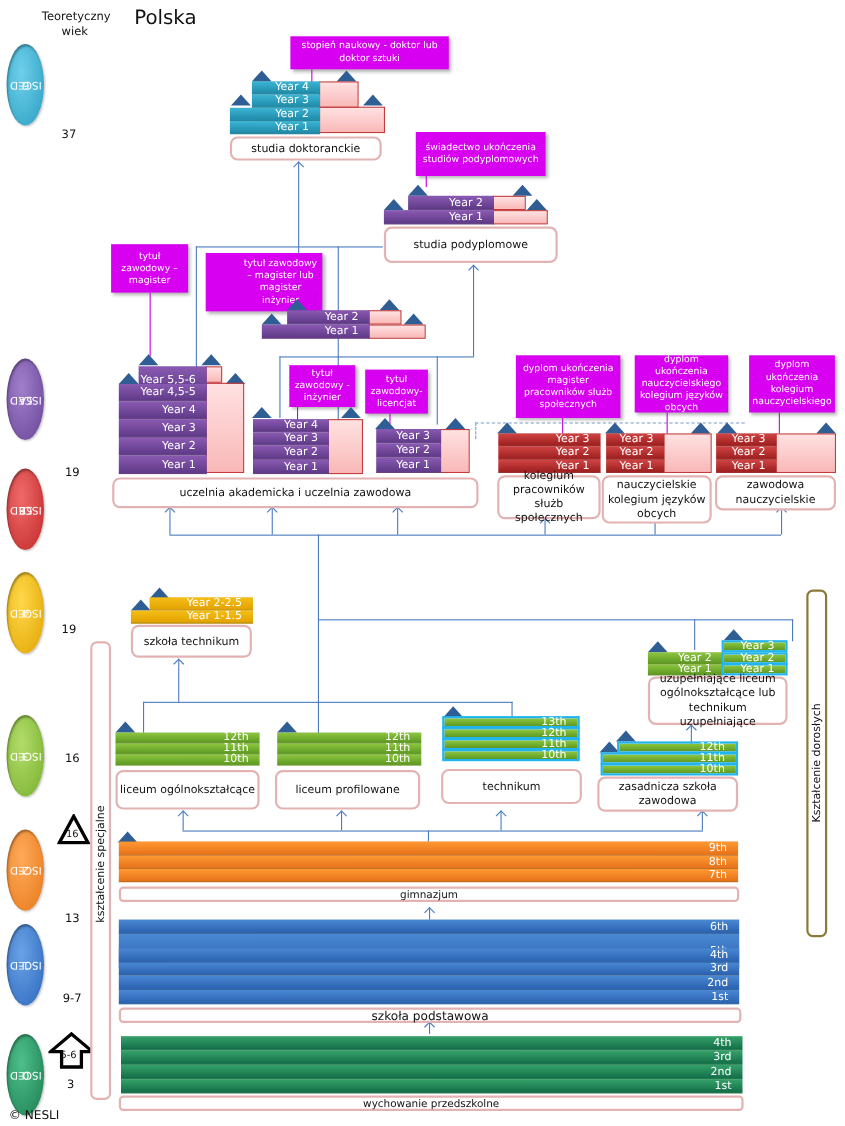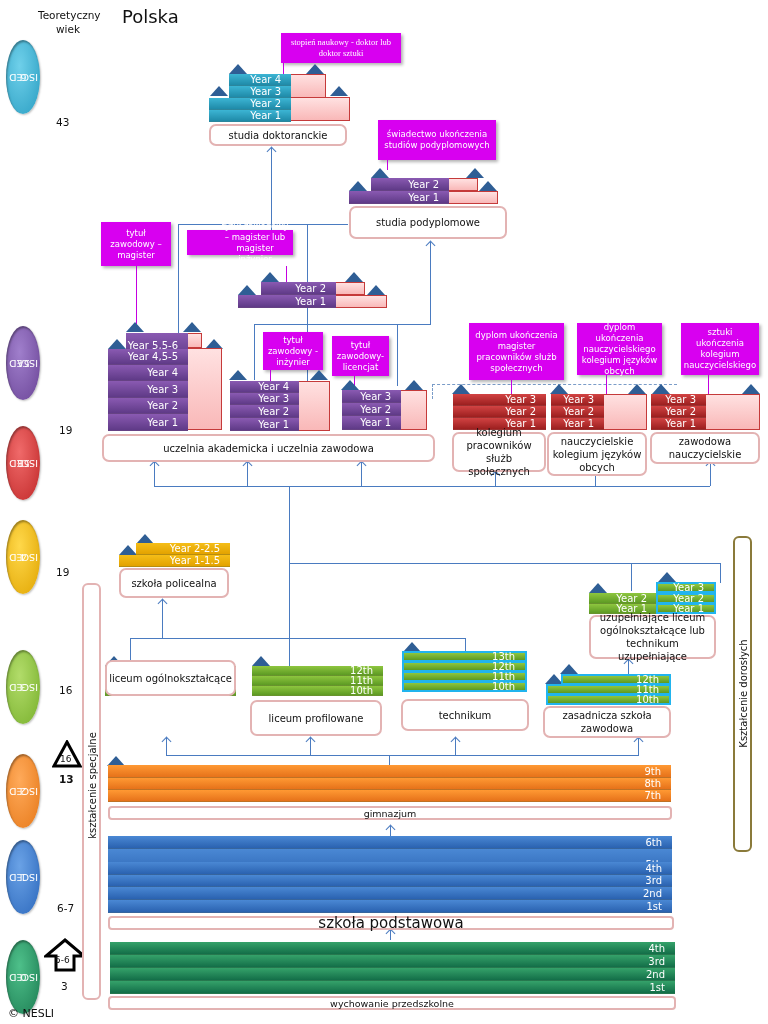--- a/index.html
+++ b/index.html
@@ -56,26 +56,26 @@
 <div class="oval" style="left:6px;top:754px;background:radial-gradient(ellipse at 40% 35%,#ffaa5a,#e67818);">
     <span><span>ISCED</span><br><span>2</span></span>
   </div>
 <div class="oval" style="left:6px;top:840px;background:radial-gradient(ellipse at 40% 35%,#6aa2e6,#2c68bc);">
     <span><span>ISCED</span><br><span>1</span></span>
   </div>
 <div class="oval" style="left:6px;top:940px;background:radial-gradient(ellipse at 40% 35%,#4ec08a,#1c7c52);">
     <span><span>ISCED</span><br><span>0</span></span>
   </div>
 
-<div class="abs age" style="left:56px;top:116px;">43</div>
+<div class="abs age" style="left:56px;top:116px;">37</div>
 <div class="abs age" style="left:59px;top:424px;">19</div>
 <div class="abs age" style="left:56px;top:566px;">19</div>
 <div class="abs age" style="left:59px;top:684px;">16</div>
-<div class="abs age" style="left:59px;top:773px;font-weight:bold;">13</div>
-<div class="abs age" style="left:57px;top:902px;">6-7</div>
+<div class="abs age" style="left:59px;top:829px;">13</div>
+<div class="abs age" style="left:57px;top:902px;">9-7</div>
 <div class="abs age" style="left:61px;top:980px;">3</div>
 
 <svg class="abs" style="left:52px;top:740px;" width="30" height="28">
     <polygon points="15,2 28,26 2,26" fill="#fff" stroke="#000" stroke-width="3"></polygon>
   </svg>
 <div class="abs" style="left:60px;top:754px;font-size:9px;">16</div>
 
 <svg class="abs" style="left:44px;top:938px;" width="42" height="34">
     <polygon points="21,2 40,18 30,18 30,32 12,32 12,18 2,18" fill="#fff" stroke="#000" stroke-width="3"></polygon>
   </svg>
@@ -136,21 +136,21 @@
 <div class="vline" style="left:638px;top:738px;height:17px;"></div>
 <div class="arrowup" style="left:633px;top:736px;"></div>
 <div class="vline" style="left:389px;top:755px;height:10px;"></div>
 <div class="vline" style="left:390px;top:826px;height:10px;"></div>
 <div class="arrowup" style="left:385px;top:824px;"></div>
 <div class="vline" style="left:390px;top:930px;height:10px;"></div>
 <div class="arrowup" style="left:385px;top:928px;"></div>
 
 <div class="abs" style="left:432px;top:384px;width:244px;height:14px;border-top:1.5px dashed #7a9cc8;border-left:1.5px dashed #7a9cc8;"></div>
 
-<div class="mag" style="left:281px;top:33px;width:120px;height:30px;font-family:Liberation Serif, serif;">stopień naukowy - doktor lub doktor sztuki</div>
+<div class="mag" style="left:264px;top:33px;width:144px;height:30px;">stopień naukowy - doktor lub doktor sztuki</div>
 <div class="mline" style="left:283px;top:63px;height:12px;"></div>
 <div class="tri" style="left:229px;top:64px;"></div>
 <div class="tri" style="left:306px;top:64px;"></div>
 <div class="tri" style="left:210px;top:86px;"></div>
 <div class="tri" style="left:330px;top:86px;"></div>
 <div class="pink" style="left:290px;top:74px;width:36px;height:24px;"></div>
 <div class="pink" style="left:290px;top:97px;width:60px;height:24px;"></div>
 <div class="bar teal" style="left:229px;top:74px;width:62px;height:12px;">Year 4</div>
 <div class="bar teal" style="left:229px;top:86px;width:62px;height:12px;">Year 3</div>
 <div class="bar teal" style="left:209px;top:98px;width:82px;height:12px;">Year 2</div>
@@ -162,21 +162,21 @@
 <div class="tri" style="left:371px;top:168px;"></div>
 <div class="tri" style="left:466px;top:168px;"></div>
 <div class="tri" style="left:349px;top:181px;"></div>
 <div class="tri" style="left:479px;top:181px;"></div>
 <div class="pink" style="left:448px;top:178px;width:30px;height:13px;"></div>
 <div class="pink" style="left:448px;top:191px;width:50px;height:13px;"></div>
 <div class="bar purple" style="left:371px;top:178px;width:78px;height:13px;">Year 2</div>
 <div class="bar purple" style="left:349px;top:191px;width:100px;height:13px;">Year 1</div>
 <div class="box" style="left:349px;top:206px;width:158px;height:33px;">studia podyplomowe</div>
 
-<div class="mag" style="left:187px;top:230px;width:106px;height:25px;padding-left:32px;">tytuł zawodowy – magister lub magister inżynier</div>
+<div class="mag" style="left:187px;top:230px;width:106px;height:53px;padding-left:32px;">tytuł zawodowy – magister lub magister inżynier</div>
 <div class="mline" style="left:286px;top:266px;height:16px;"></div>
 <div class="tri" style="left:261px;top:272px;"></div>
 <div class="tri" style="left:345px;top:272px;"></div>
 <div class="tri" style="left:238px;top:285px;"></div>
 <div class="tri" style="left:367px;top:285px;"></div>
 <div class="pink" style="left:335px;top:282px;width:30px;height:13px;"></div>
 <div class="pink" style="left:335px;top:295px;width:52px;height:13px;"></div>
 <div class="bar purple" style="left:261px;top:282px;width:75px;height:13px;">Year 2</div>
 <div class="bar purple" style="left:238px;top:295px;width:98px;height:13px;">Year 1</div>
 
@@ -227,50 +227,50 @@
 <div class="mag" style="left:577px;top:323px;width:85px;height:52px;">dyplom ukończenia nauczycielskiego kolegium języków obcych</div>
 <div class="mline" style="left:606px;top:375px;height:19px;"></div>
 <div class="tri" style="left:550px;top:384px;"></div>
 <div class="tri" style="left:628px;top:384px;"></div>
 <div class="pink" style="left:603px;top:394px;width:44px;height:36px;"></div>
 <div class="bar red" style="left:551px;top:394px;width:53px;height:12px;">Year 3</div>
 <div class="bar red" style="left:551px;top:406px;width:53px;height:12px;">Year 2</div>
 <div class="bar red" style="left:551px;top:418px;width:53px;height:12px;">Year 1</div>
 <div class="box" style="left:547px;top:432px;width:100px;height:44px;">nauczycielskie kolegium języków obcych</div>
 
-<div class="mag" style="left:681px;top:323px;width:78px;height:52px;">sztuki ukończenia kolegium nauczycielskiego</div>
+<div class="mag" style="left:681px;top:323px;width:78px;height:52px;">dyplom ukończenia kolegium nauczycielskiego</div>
 <div class="mline" style="left:708px;top:375px;height:19px;"></div>
 <div class="tri" style="left:652px;top:384px;"></div>
 <div class="tri" style="left:742px;top:384px;"></div>
 <div class="pink" style="left:705px;top:394px;width:55px;height:36px;"></div>
 <div class="bar red" style="left:651px;top:394px;width:55px;height:12px;">Year 3</div>
 <div class="bar red" style="left:651px;top:406px;width:55px;height:12px;">Year 2</div>
 <div class="bar red" style="left:651px;top:418px;width:55px;height:12px;">Year 1</div>
 <div class="box" style="left:650px;top:432px;width:110px;height:32px;">zawodowa nauczycielskie</div>
 
 <div class="tri" style="left:136px;top:534px;"></div>
 <div class="tri" style="left:119px;top:545px;"></div>
 <div class="bar gold" style="left:136px;top:543px;width:94px;height:12px;">Year 2-2.5</div>
 <div class="bar gold" style="left:119px;top:555px;width:111px;height:12px;">Year 1-1.5</div>
-<div class="box" style="left:119px;top:568px;width:110px;height:30px;">szkoła policealna</div>
+<div class="box" style="left:119px;top:568px;width:110px;height:30px;">szkoła technikum</div>
 
 <div class="tri" style="left:589px;top:583px;"></div>
 <div class="tri" style="left:658px;top:572px;"></div>
 <div class="bar green" style="left:589px;top:593px;width:68px;height:11px;">Year 2</div>
 <div class="bar green" style="left:589px;top:604px;width:68px;height:10px;">Year 1</div>
 <div class="bar green cyanb" style="left:656px;top:582px;width:60px;height:11px;">Year 3</div>
 <div class="bar green cyanb" style="left:656px;top:593px;width:60px;height:11px;">Year 2</div>
 <div class="bar green cyanb" style="left:656px;top:603px;width:60px;height:11px;">Year 1</div>
 <div class="box" style="left:589px;top:615px;width:127px;height:44px;">uzupełniające liceum ogólnokształcące lub technikum uzupełniające</div>
 
 <div class="tri" style="left:105px;top:656px;"></div>
 <div class="bar green" style="left:105px;top:666px;width:131px;height:10px;">12th</div>
 <div class="bar green" style="left:105px;top:676px;width:131px;height:10px;">11th</div>
 <div class="bar green" style="left:105px;top:686px;width:131px;height:10px;">10th</div>
-<div class="box" style="left:105px;top:660px;width:131px;height:36px;">liceum ogólnokształcące</div>
+<div class="box" style="left:105px;top:700px;width:131px;height:36px;">liceum ogólnokształcące</div>
 
 <div class="tri" style="left:252px;top:656px;"></div>
 <div class="bar green" style="left:252px;top:666px;width:131px;height:10px;">12th</div>
 <div class="bar green" style="left:252px;top:676px;width:131px;height:10px;">11th</div>
 <div class="bar green" style="left:252px;top:686px;width:131px;height:10px;">10th</div>
 <div class="box" style="left:250px;top:700px;width:132px;height:36px;">liceum profilowane</div>
 
 <div class="tri" style="left:403px;top:642px;"></div>
 <div class="bar green cyanb" style="left:402px;top:651px;width:125px;height:11px;">13th</div>
 <div class="bar green cyanb" style="left:402px;top:661px;width:125px;height:11px;">12th</div>
@@ -290,19 +290,19 @@
 <div class="bar orange" style="left:108px;top:778px;width:563px;height:12px;">8th</div>
 <div class="bar orange" style="left:108px;top:790px;width:563px;height:12px;">7th</div>
 <div class="box" style="left:108px;top:806px;width:564px;height:14px;border-radius:4px;font-size:9.5px;">gimnazjum</div>
 
 <div class="bar blue" style="left:108px;top:836px;width:564px;height:13px;">6th</div>
 <div class="bar blue" style="left:108px;top:849px;width:564px;height:31px;">5th</div>
 <div class="bar blue" style="left:108px;top:862px;width:564px;height:13px;">4th</div>
 <div class="bar blue" style="left:108px;top:875px;width:564px;height:12px;">3rd</div>
 <div class="bar blue" style="left:108px;top:887px;width:564px;height:13px;">2nd</div>
 <div class="bar blue" style="left:108px;top:900px;width:564px;height:13px;">1st</div>
-<div class="box" style="left:108px;top:916px;width:566px;height:14px;border-radius:4px;font-size:15px;">szkoła podstawowa</div>
+<div class="box" style="left:108px;top:916px;width:566px;height:14px;border-radius:4px;font-size:11px;">szkoła podstawowa</div>
 
 <div class="bar dgreen" style="left:110px;top:942px;width:565px;height:13px;">4th</div>
 <div class="bar dgreen" style="left:110px;top:955px;width:565px;height:13px;">3rd</div>
 <div class="bar dgreen" style="left:110px;top:968px;width:565px;height:13px;">2nd</div>
 <div class="bar dgreen" style="left:110px;top:981px;width:565px;height:13px;">1st</div>
 <div class="box" style="left:108px;top:996px;width:568px;height:14px;border-radius:4px;font-size:9.5px;">wychowanie przedszkolne</div>
 
 </body></html>

